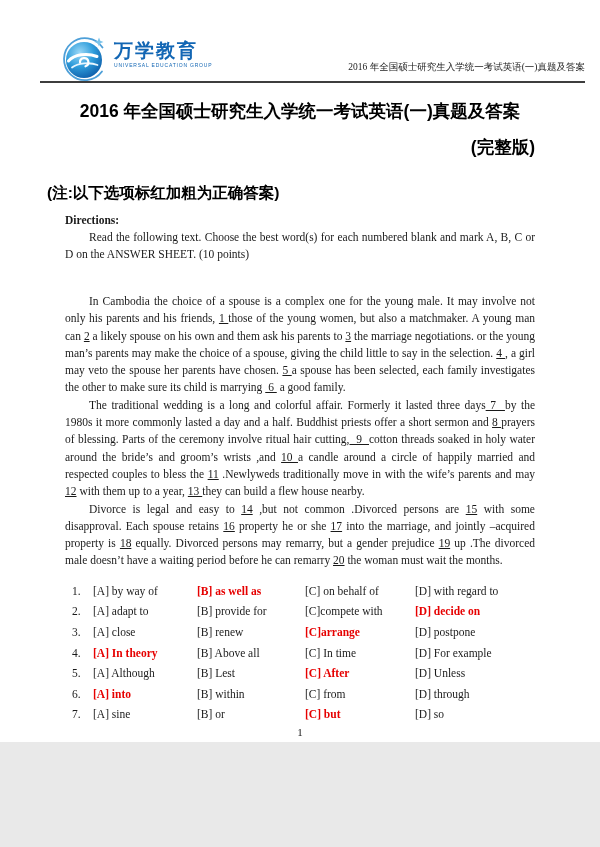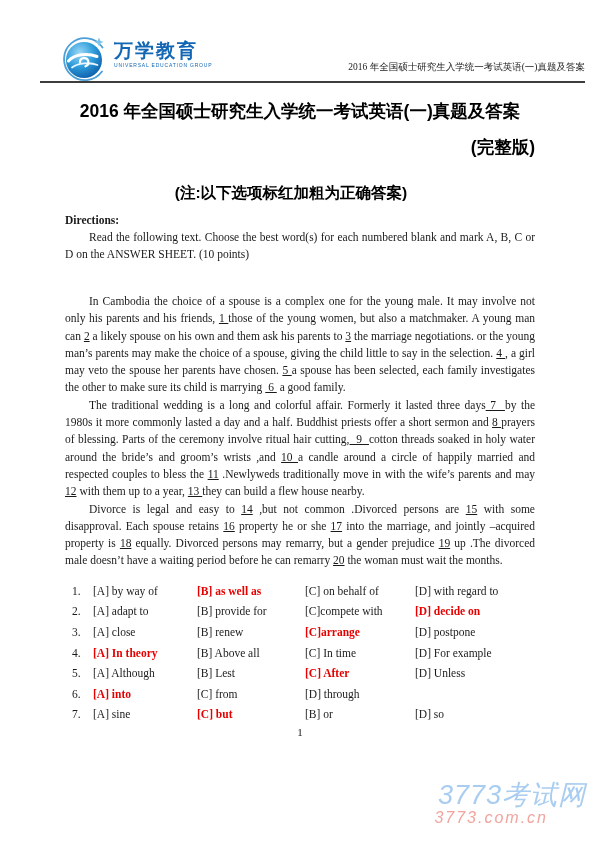--- a/index.html
+++ b/index.html
@@ -1,19 +1,19 @@
 <!DOCTYPE html>
 <html style="--correct: #e60000; --brand-blue: #1266b4; --wm-blue: #a9cdf0; --wm-red: #f2a49e;"><head>
 <meta charset="utf-8">
 <style>
   html, body { margin: 0; padding: 0; background: #e9e9e9; }
   .page {
     position: relative;
     width: 600px;
-    height: 847px;
+    height: 742px;
     margin: 0 auto;
     background: #ffffff;
     overflow: hidden;
     font-family: "Liberation Serif", serif;
     color: #1a1a1a;
   }
 
   
   .header {
     display: flex;
@@ -70,21 +70,20 @@
     color: #000;
   }
   .note {
     margin-top: 24px;
     margin-left: -18px;
     font-family: "Liberation Sans", sans-serif;
     font-weight: bold;
     font-size: 15.5px;
     line-height: 20px;
     color: #000;
-    text-align: center;
   }
   .section-title {
     margin: 22px 0 0 0;
     text-align: center;
     font-weight: bold;
     font-size: 13px;
     line-height: 16px;
     color: #000;
   }
   .section-title .sep { display: inline-block; width: 14px; }
@@ -234,28 +233,29 @@
         <div class="q-row">
           <span class="q-num">5.</span>
           <span class="q-opt">[A] Although</span>
           <span class="q-opt">[B] Lest</span>
           <span class="q-opt correct">[C] After</span>
           <span class="q-opt">[D] Unless</span>
         </div>
         <div class="q-row">
           <span class="q-num">6.</span>
           <span class="q-opt correct">[A] into</span>
+          <span class="q-opt">[B] within</span>
           <span class="q-opt">[C] from</span>
           <span class="q-opt">[D] through</span>
         </div>
         <div class="q-row">
           <span class="q-num">7.</span>
           <span class="q-opt">[A] sine</span>
+          <span class="q-opt">[B] or</span>
           <span class="q-opt correct">[C] but</span>
-          <span class="q-opt">[B] or</span>
           <span class="q-opt">[D] so</span>
         </div>
       </div>
 
     <div class="page-num">1</div>
 
   </div>
 
   <div class="watermark">
     <div class="wm-cn">3773考试网</div>

